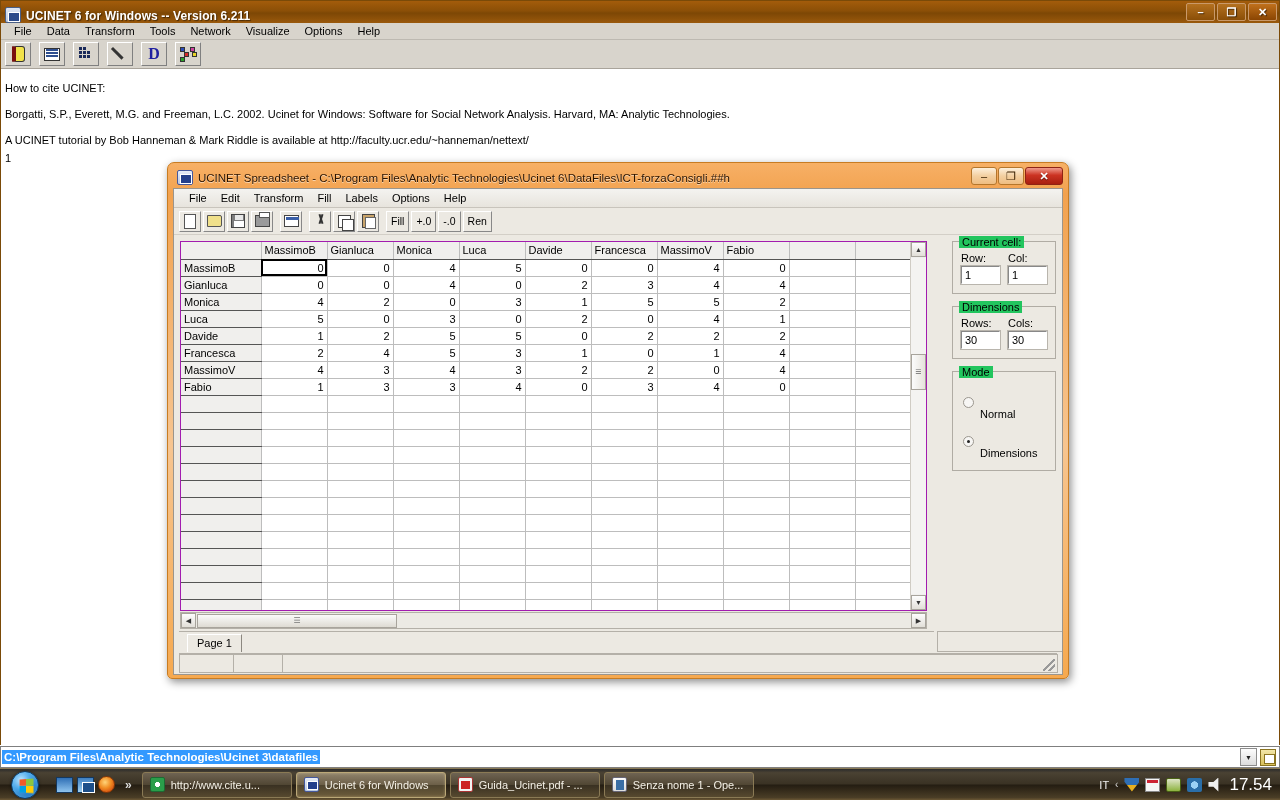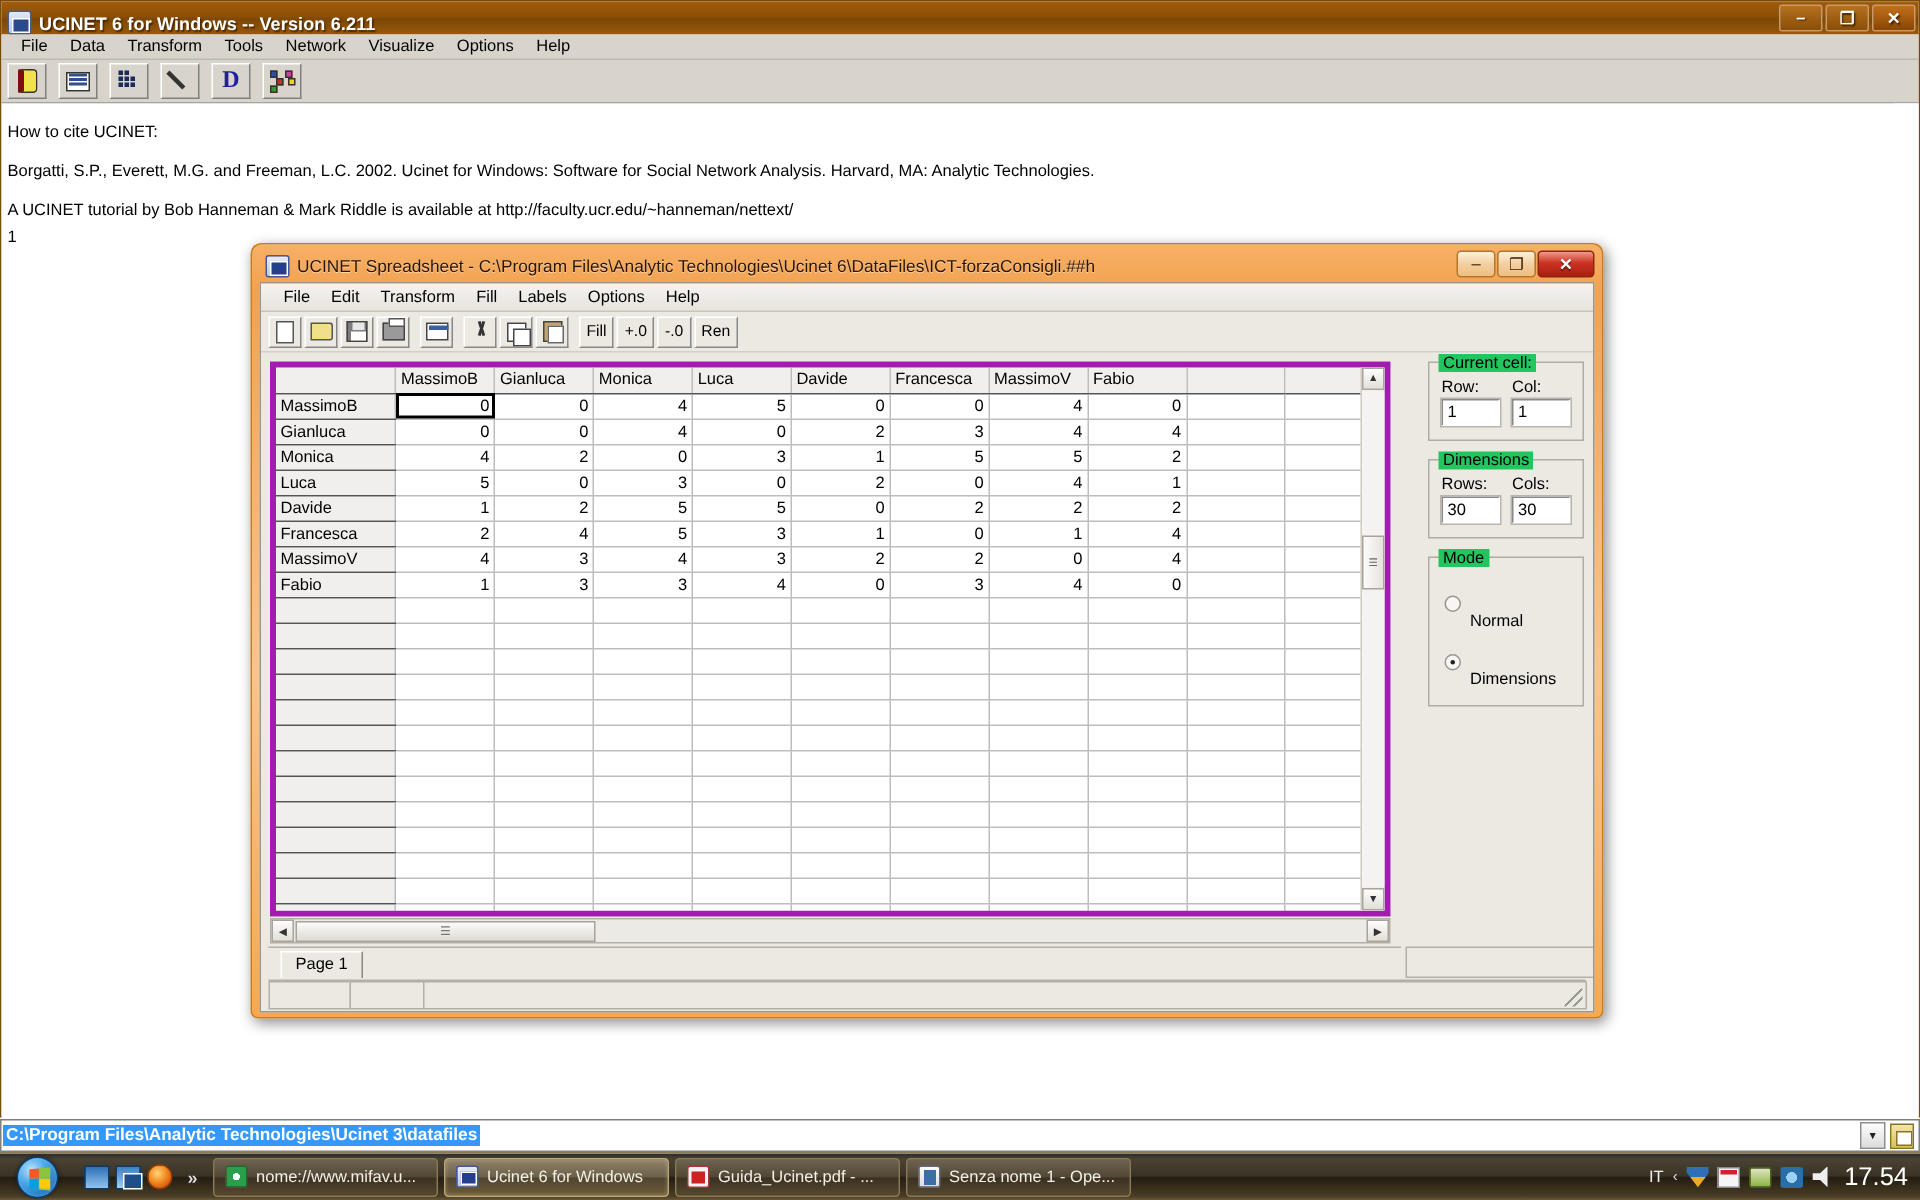--- a/index.html
+++ b/index.html
@@ -176,21 +176,21 @@
   .ic-cut:before,.ic-cut:after{content:"";position:absolute;left:6px;top:0;width:2px;height:10px;background:#333;}
   .ic-cut:before{transform:rotate(18deg);} .ic-cut:after{transform:rotate(-18deg);}
   .ic-copy{width:13px;height:13px;background:#fff;border:1px solid #444;position:relative;}
   .ic-copy:before{content:"";position:absolute;left:3px;top:3px;width:10px;height:10px;background:#fff;border:1px solid #444;}
   .ic-paste{width:13px;height:14px;background:#c9a46a;border:1px solid #444;position:relative;}
   .ic-paste:before{content:"";position:absolute;left:2px;top:2px;width:9px;height:10px;background:#fff;border:1px solid #666;}
 
   
   #grid-pane {
     position: absolute; left: 6px; top: 52px; width: 747px; height: 370px;
-    background: #fff; border: 4px solid #a21caf; overflow: hidden;
+    background: #fff; border: 1px solid #a21caf; overflow: hidden;
   }
   table.grid { border-collapse: collapse; table-layout: fixed; }
   table.grid td, table.grid th {
     height: 17px; font-size: 11px; font-weight: normal;
     border-right: 1px solid #bdbdbd; border-bottom: 1px solid #bdbdbd;
     padding: 0 3px; overflow: hidden; white-space: nowrap;
   }
   table.grid th.corner { width: 80px; background: #f0efed; border-bottom: 1px solid #555; }
   table.grid th.colhdr {
     width: 66px; background: #f0efed; text-align: left;
@@ -923,21 +923,21 @@
   <div id="quick-launch">
     <div class="ql-icon ql-showdesk"></div>
     <div class="ql-icon ql-switch"></div>
     <div class="ql-firefox"></div>
     <div class="ql-chev">»</div>
   </div>
 
   <div id="task-items">
     <div class="task-btn">
       <span class="tb-ic chrome"></span>
-      <span>nome://www.mifav.u...</span>
+      <span>http://www.cite.u...</span>
     </div>
     <div class="task-btn active">
       <span class="tb-ic ucinet"></span>
       <span>Ucinet 6 for Windows</span>
     </div>
     <div class="task-btn">
       <span class="tb-ic pdf"></span>
       <span>Guida_Ucinet.pdf - ...</span>
     </div>
     <div class="task-btn">

